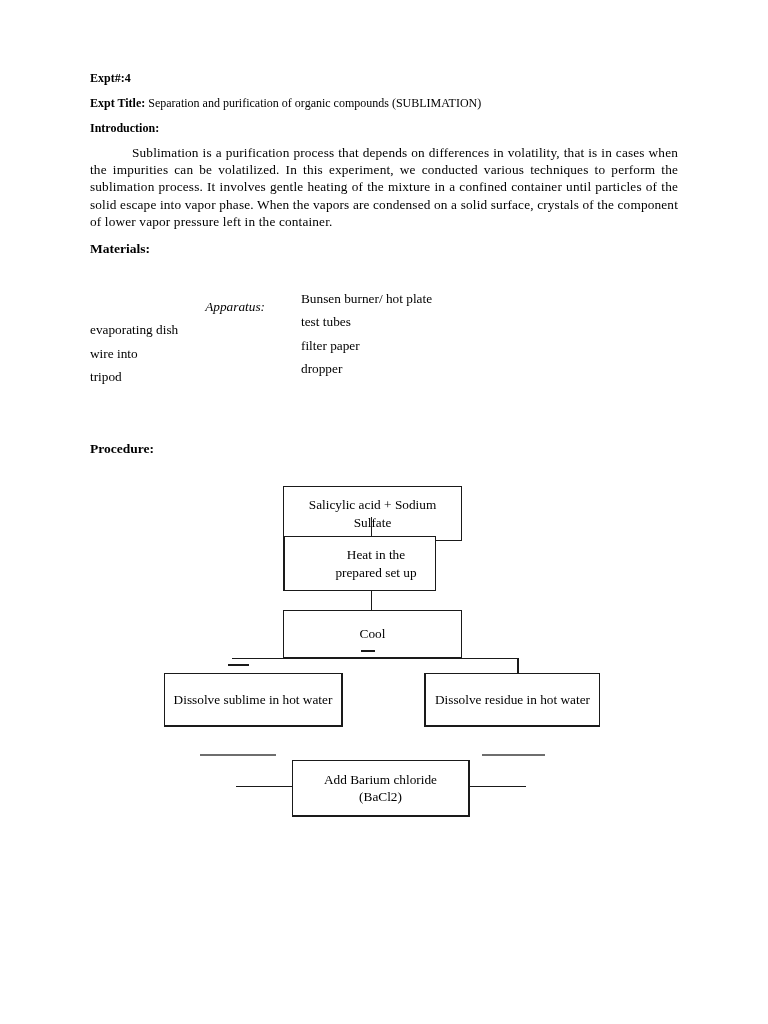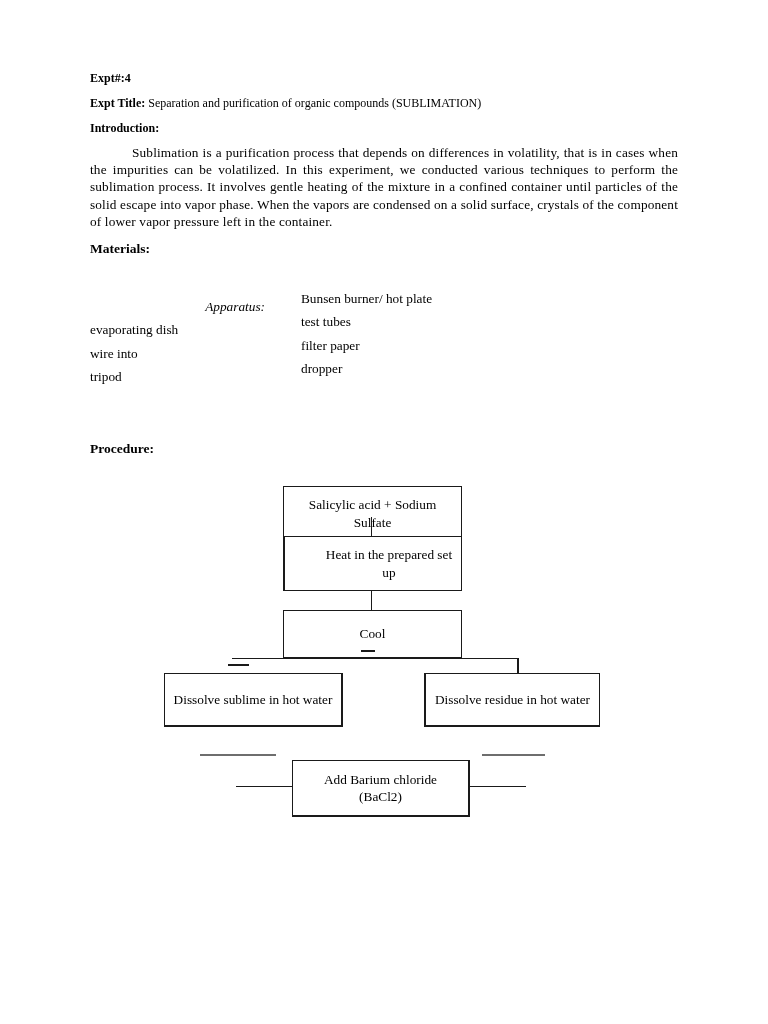--- a/index.html
+++ b/index.html
@@ -91,21 +91,21 @@
     display: flex;
     align-items: center;
     justify-content: center;
     text-align: center;
     font-size: 13.3px;
     line-height: 17.5px;
     padding: 2px 8px;
   }
 
   .n-start  { left: 283px; top: 462px; width: 179px; height: 55px; margin-top: 24px; }
-  .n-heat   { left: 283px; top: 536px; width: 179px; height: 55px; border-left-width: 2.2px; padding-left: 40px; }
+  .n-heat   { left: 283px; top: 536px; width: 153px; height: 55px; border-left-width: 2.2px; padding-left: 40px; }
   .n-cool   { left: 283px; top: 610px; width: 179px; height: 48px; }
   .n-left   { left: 164px; top: 673px; width: 179px; height: 54px; border-right-width: 2.4px; border-bottom-width: 2.2px; }
   .n-right  { left: 424px; top: 673px; width: 176px; height: 54px; border-left-width: 2.2px; border-bottom-width: 2.2px; }
   .n-bacl2  { left: 292px; top: 760px; width: 178px; height: 57px; border-right-width: 2.4px; border-bottom-width: 2.4px; }
 
   .conn {
     position: absolute;
     background: #1a1a1a;
   }
   .conn-gray { background: #6e6e6e; }

